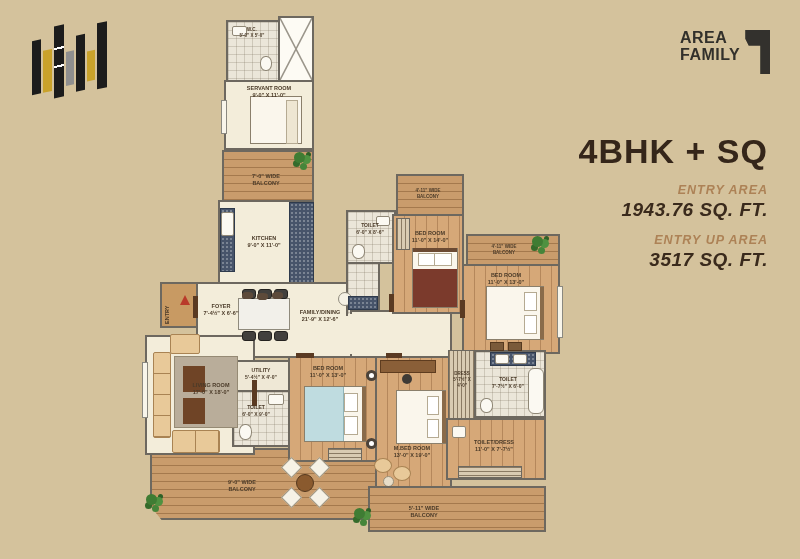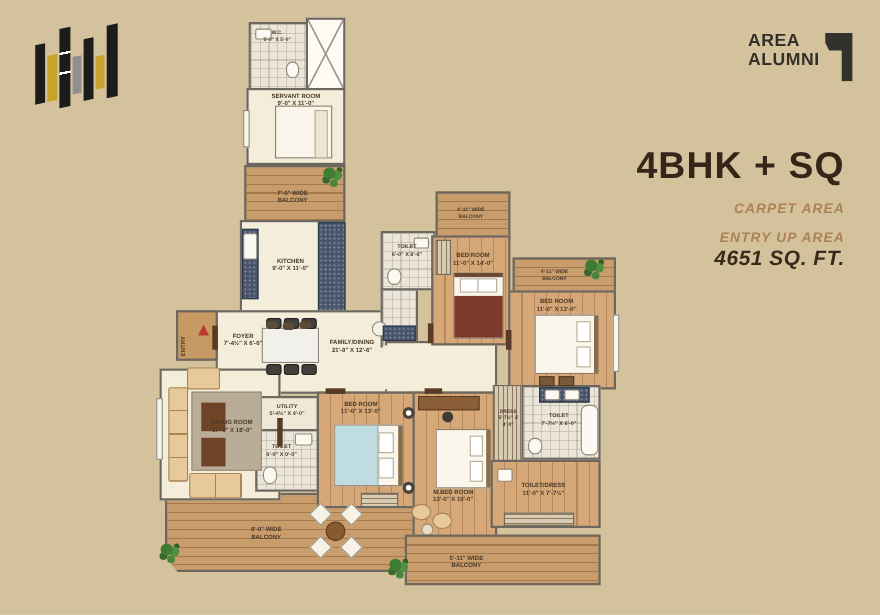--- a/index.html
+++ b/index.html
@@ -62,30 +62,31 @@
     <div class="logo-bar" style="left:22px;top:8px;width:10px;height:72px;background:linear-gradient(#1c1c1c 0 30%,#fff 30% 33%,#1c1c1c 33% 55%,#fff 55% 58%,#1c1c1c 58%);"></div>
     <div class="logo-bar" style="left:34px;top:36px;width:8px;height:34px;background:#8f8f8f;"></div>
     <div class="logo-bar" style="left:44px;top:22px;width:9px;height:56px;background:#1c1c1c;"></div>
     <div class="logo-bar" style="left:55px;top:40px;width:8px;height:30px;background:#c9a22b;"></div>
     <div class="logo-bar" style="left:65px;top:14px;width:10px;height:66px;background:#1c1c1c;"></div>
   </div>
 
   <div class="brand">
     <div class="brand-text">
       <div>AREA</div>
-      <div>ALUMNI</div>
+      <div>FAMILY</div>
     </div>
     <div class="brand-corner"></div>
   </div>
 
   <div class="info">
     <div class="unit-title">4BHK + SQ</div>
-    <div class="area-label">CARPET AREA</div>
+    <div class="area-label">ENTRY AREA</div>
+    <div class="area-value">1943.76 SQ. FT.</div>
     <div class="area-label">ENTRY UP AREA</div>
-    <div class="area-value">4651 SQ. FT.</div>
+    <div class="area-value">3517 SQ. FT.</div>
   </div>
 
   <div>
 
     <div class="room wood-h" style="left:150px;top:448px;width:290px;height:72px;clip-path:polygon(0 0,100% 0,100% 100%,4% 100%,0 80%);"></div>
     <div class="room wood-h" style="left:222px;top:150px;width:92px;height:52px;"></div>
     <div class="room wood-h" style="left:396px;top:174px;width:68px;height:44px;"></div>
     <div class="room wood-h" style="left:466px;top:234px;width:94px;height:34px;"></div>
 
     <div class="room" style="left:278px;top:16px;width:36px;height:66px;background:#fdfbf4;">

